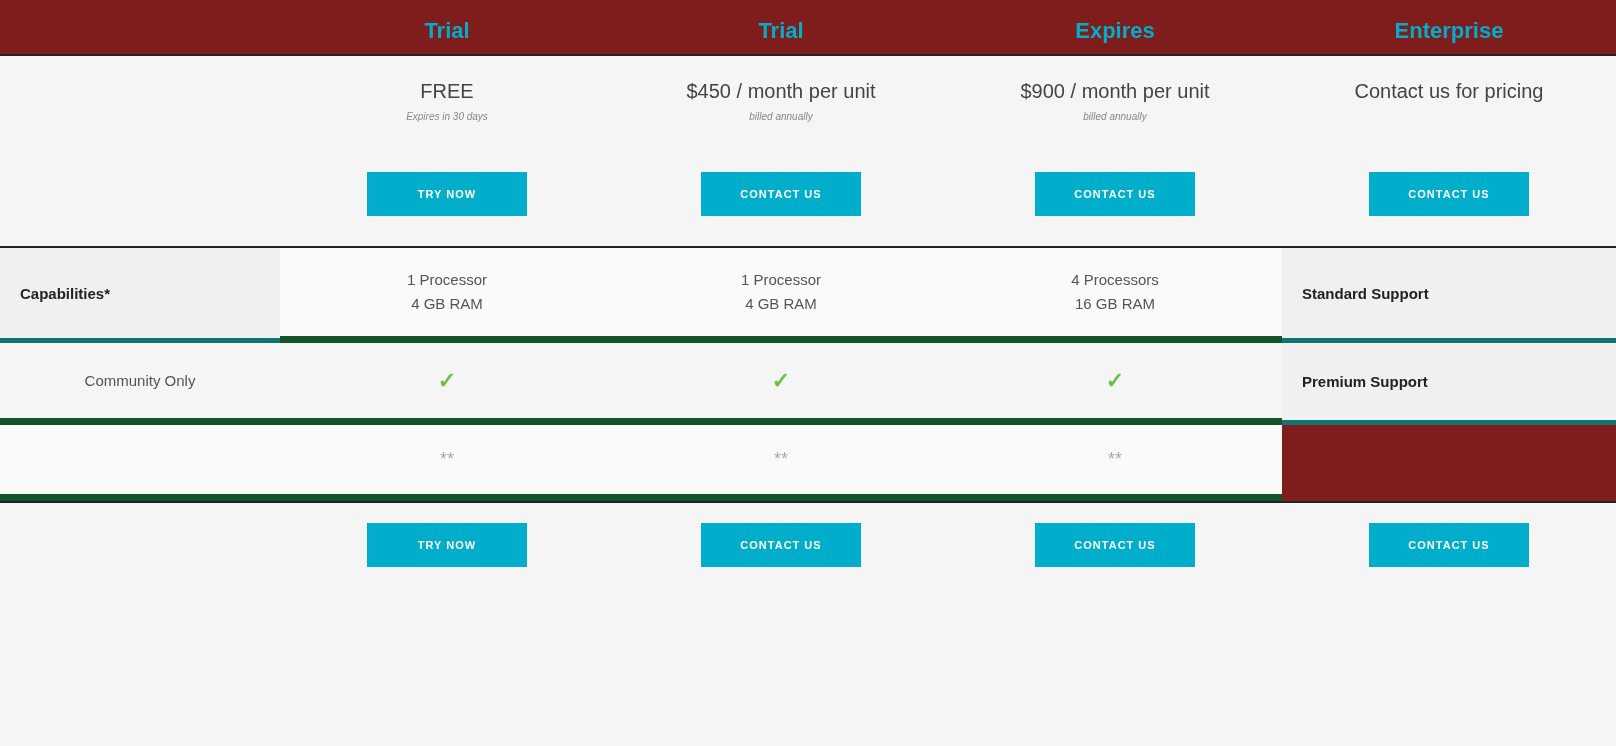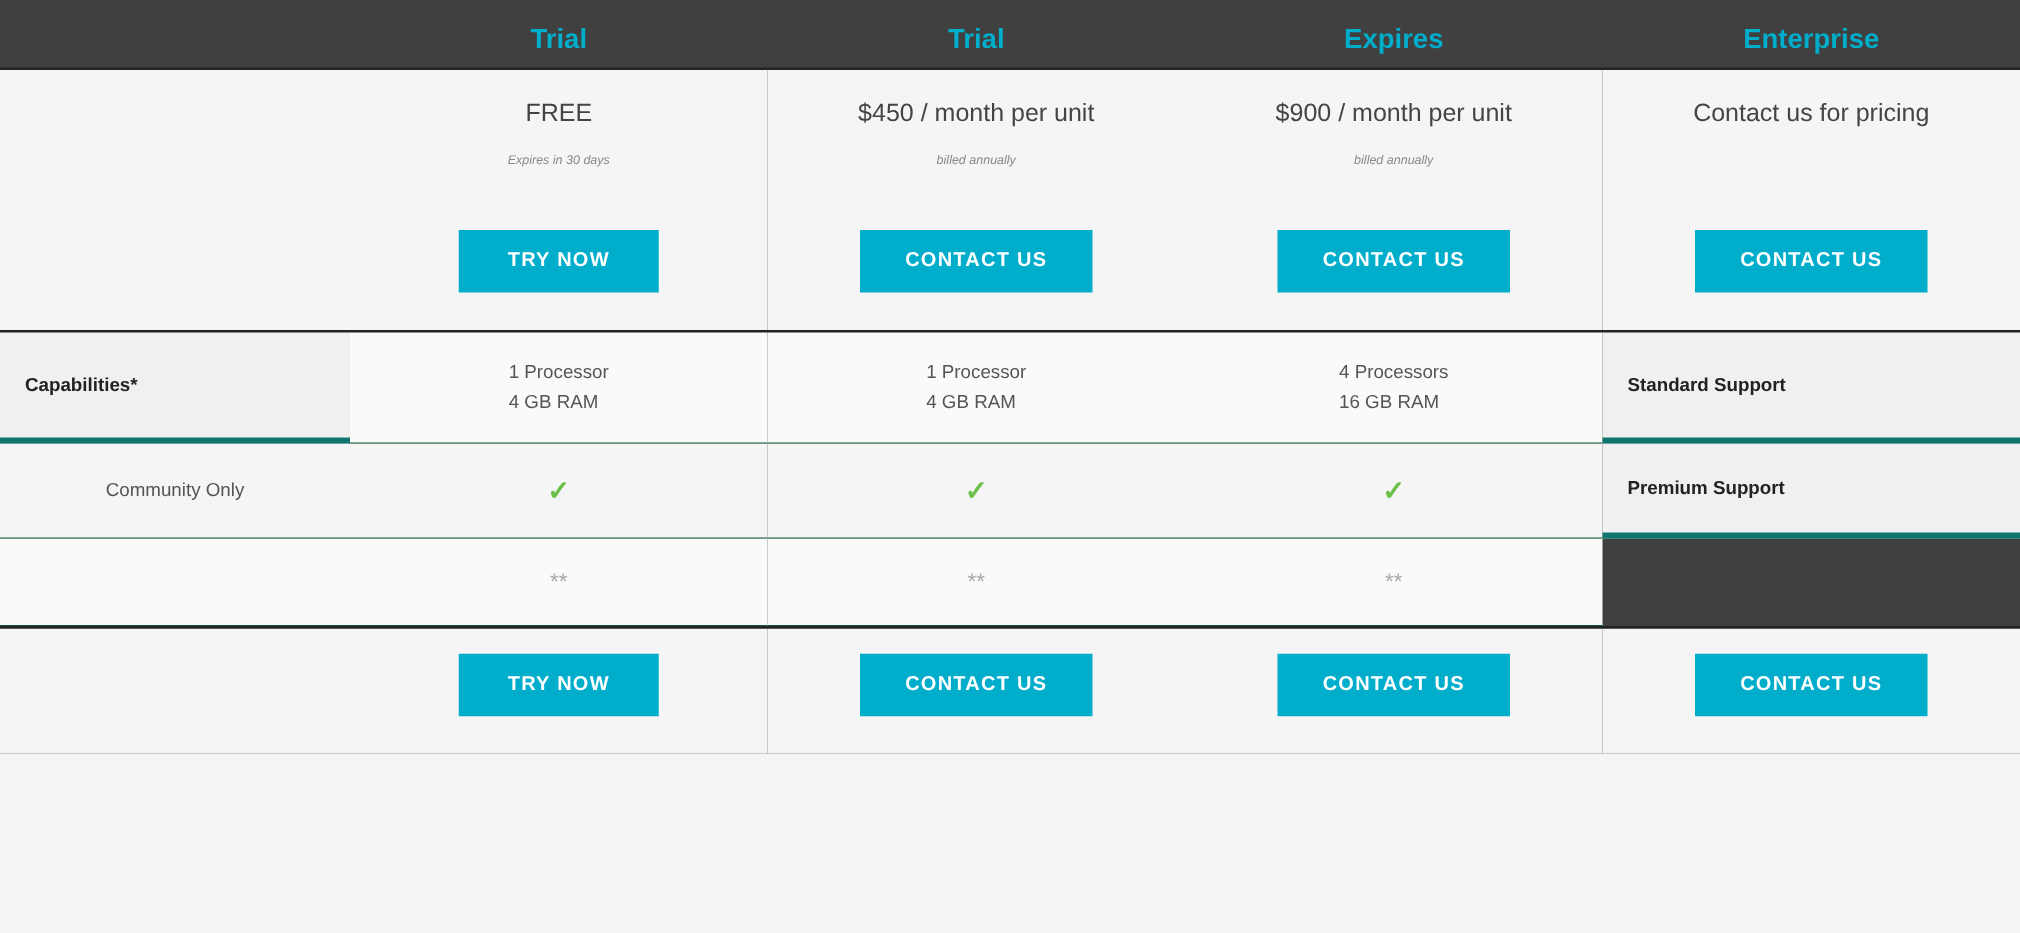--- a/index.html
+++ b/index.html
@@ -6,21 +6,21 @@
     body {
       font-family: Arial, Helvetica, sans-serif;
       background: #f5f5f5;
       color: #333;
       font-size: 15px;
     }
     .pricing-table {
       width: 100%;
       max-width: 1616px;
       margin: 0 auto;
-      background: #404040;
+      background: #7f1d1d;
     }
     .table-grid {
       display: grid;
       grid-template-columns: 280px 1fr 1fr 1fr 1fr;
       width: 100%;
     }
     
     .header-cell {
       padding: 18px 20px 10px;
       text-align: center;
@@ -39,38 +39,38 @@
       padding: 24px 20px 30px;
       text-align: center;
       background: #f5f5f5;
     }
     .price-cell.label-cell {
       background: #f5f5f5;
     }
     .price-main {
       font-size: 20px;
       color: #444;
-      margin-bottom: 20px;
+      margin-bottom: 8px;
     }
     .price-sub {
       font-size: 10px;
       color: #888;
       font-style: italic;
     }
     
     .btn-cell {
       padding: 20px 20px 30px;
       text-align: center;
       background: #f5f5f5;
     }
     .cta-button {
       display: inline-block;
       background: #00aecc;
       color: #fff;
-      font-size: 16px;
+      font-size: 11px;
       font-weight: 700;
       letter-spacing: 1px;
       padding: 16px 36px;
       border: none;
       cursor: pointer;
       text-transform: uppercase;
       min-width: 160px;
     }
     
     .divider-row {
@@ -85,26 +85,27 @@
       background: #f0f0f0;
       display: flex;
       align-items: center;
       font-weight: 700;
       font-size: 15px;
       color: #222;
       border-bottom: 5px solid #0f766e;
     }
     .feature-value-cell {
       padding: 20px 20px;
+      text-align: center;
       background: #fafafa;
       display: flex;
       align-items: center;
       justify-content: center;
       flex-direction: column;
-      border-bottom: 1px solid #14532d;
+      border-bottom: 7px solid #14532d;
       color: #555;
       font-size: 15px;
       line-height: 1.6;
     }
     .feature-value-cell.alt {
       background: #f5f5f5;
     }
     .checkmark {
       color: #6cc04a;
       font-size: 22px;

